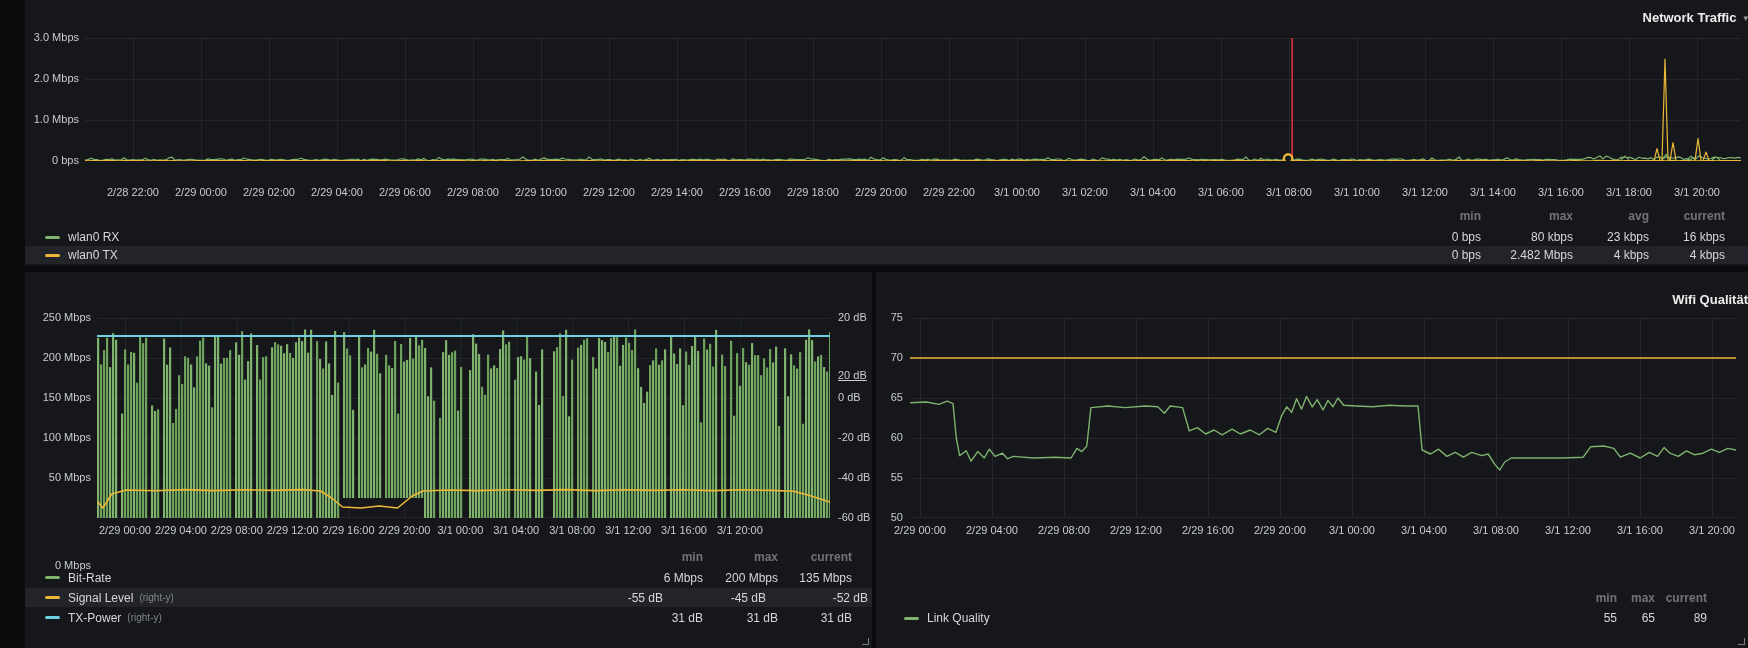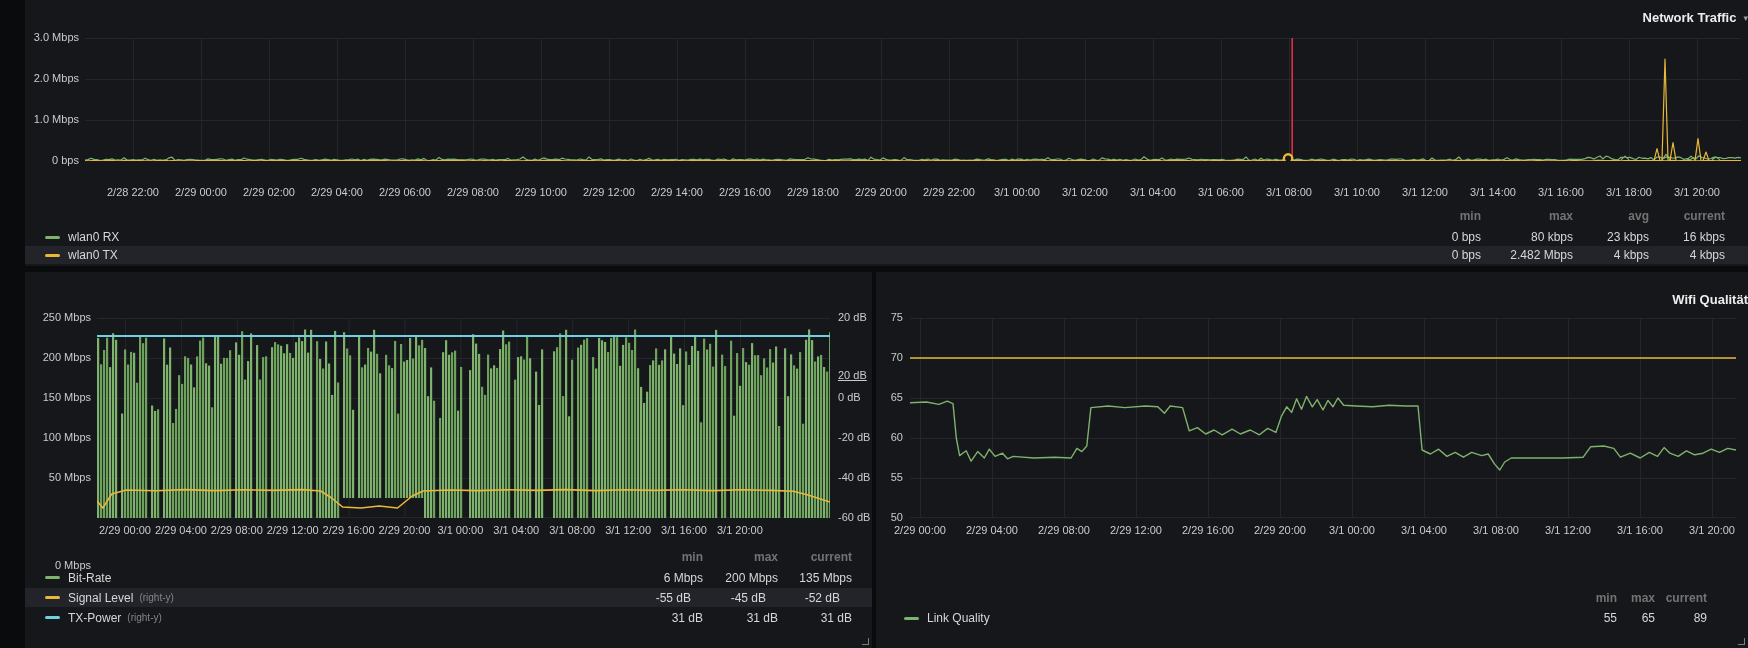--- a/index.html
+++ b/index.html
@@ -429,21 +429,21 @@
         <span class="lg-cols" style="margin-right: 20px;">
           <span class="lg-col lg-val" style="width: 70px;">6 Mbps</span>
           <span class="lg-col lg-val" style="width: 75px;">200 Mbps</span>
           <span class="lg-col lg-val" style="width: 74px;">135 Mbps</span>
         </span>
       </div>
       <div class="lg-row hl" style="top: 316px; height: 19px;">
         <span class="lg-dash" style="background: rgb(234, 184, 57); margin-left: 20px;"></span>
         <span class="lg-name">Signal Level</span>
         <span class="lg-suffix">(right-y)</span>
-        <span class="lg-cols" style="margin-right: 32px;">
+        <span class="lg-cols" style="margin-right: 4px; gap: 28px;">
           <span class="lg-col lg-val" style="width: 70px;">-55 dB</span>
           <span class="lg-col lg-val" style="width: 75px;">-45 dB</span>
           <span class="lg-col lg-val" style="width: 74px;">-52 dB</span>
         </span>
       </div>
       <div class="lg-row" style="top: 336px; height: 19px;">
         <span class="lg-dash" style="background: rgb(110, 208, 224); margin-left: 20px;"></span>
         <span class="lg-name">TX-Power</span>
         <span class="lg-suffix">(right-y)</span>
         <span class="lg-cols" style="margin-right: 20px;">

